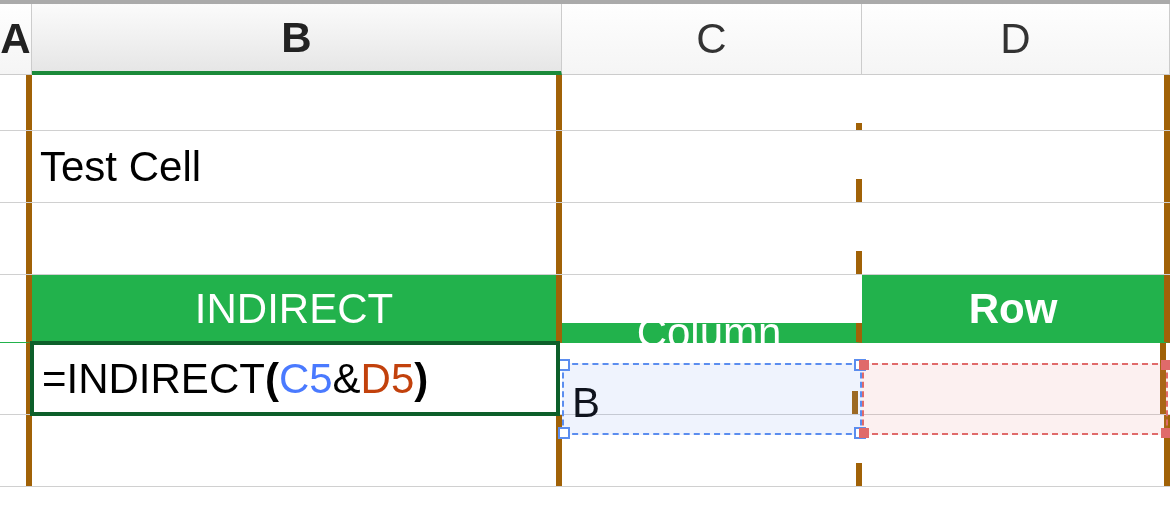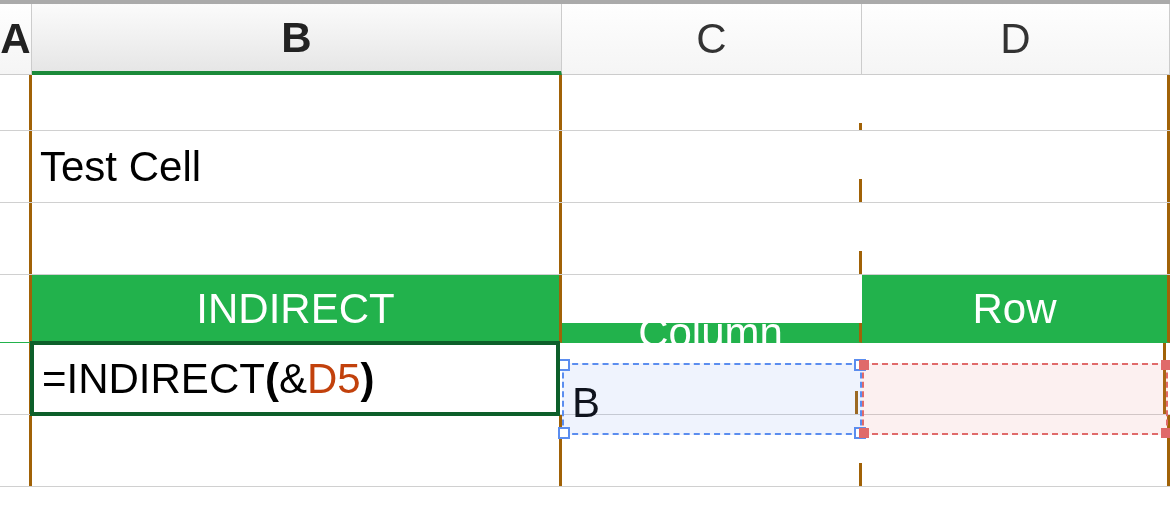--- a/index.html
+++ b/index.html
@@ -46,32 +46,32 @@
     .col-d { width: 308px; }
 
     
     .row {
       display: flex;
       height: 72px;
       border-bottom: 1px solid #d0d0d0;
     }
     .row.short { height: 56px; }
     .cell {
-      border-right: 3px solid #a16207;
+      border-right: 6px solid #a16207;
       display: flex;
       align-items: center;
       padding: 0 8px;
       font-size: 42px;
       color: #000;
       position: relative;
     }
     .cell.col-a { width: 32px; padding: 0; }
     .cell.col-b { width: 530px; }
     .cell.col-c { width: 300px; margin-top: 48px; }
-    .cell.col-d { width: 308px; }
+    .cell.col-d { width: 308px; font-weight: bold; }
 
     
     .green-header {
       background: #22b24c;
       color: #fff;
       font-size: 42px;
       justify-content: center;
       border-bottom: 1px solid #22b24c;
     }
     .green-header.col-a { background: #fff; }
@@ -180,20 +180,21 @@
     <div class="cell col-d green-header">Row</div>
   </div>
 
   <div class="row">
     <div class="cell col-a"></div>
     <div class="cell col-b editing-cell">
       <div class="editing-content">
         <span class="tok-eq">=</span>
           <span class="tok-fn">INDIRECT</span>
           <span class="tok-paren">(</span>
+          <span class="tok-ref1">C5</span>
           <span class="tok-amp">&amp;</span>
           <span class="tok-ref2">D5</span>
           <span class="tok-paren">)</span>
       </div>
     </div>
     <div class="cell col-c" style="padding-left:14px">B</div>
     <div class="cell col-d"></div>
   </div>
 
   <div class="row">

